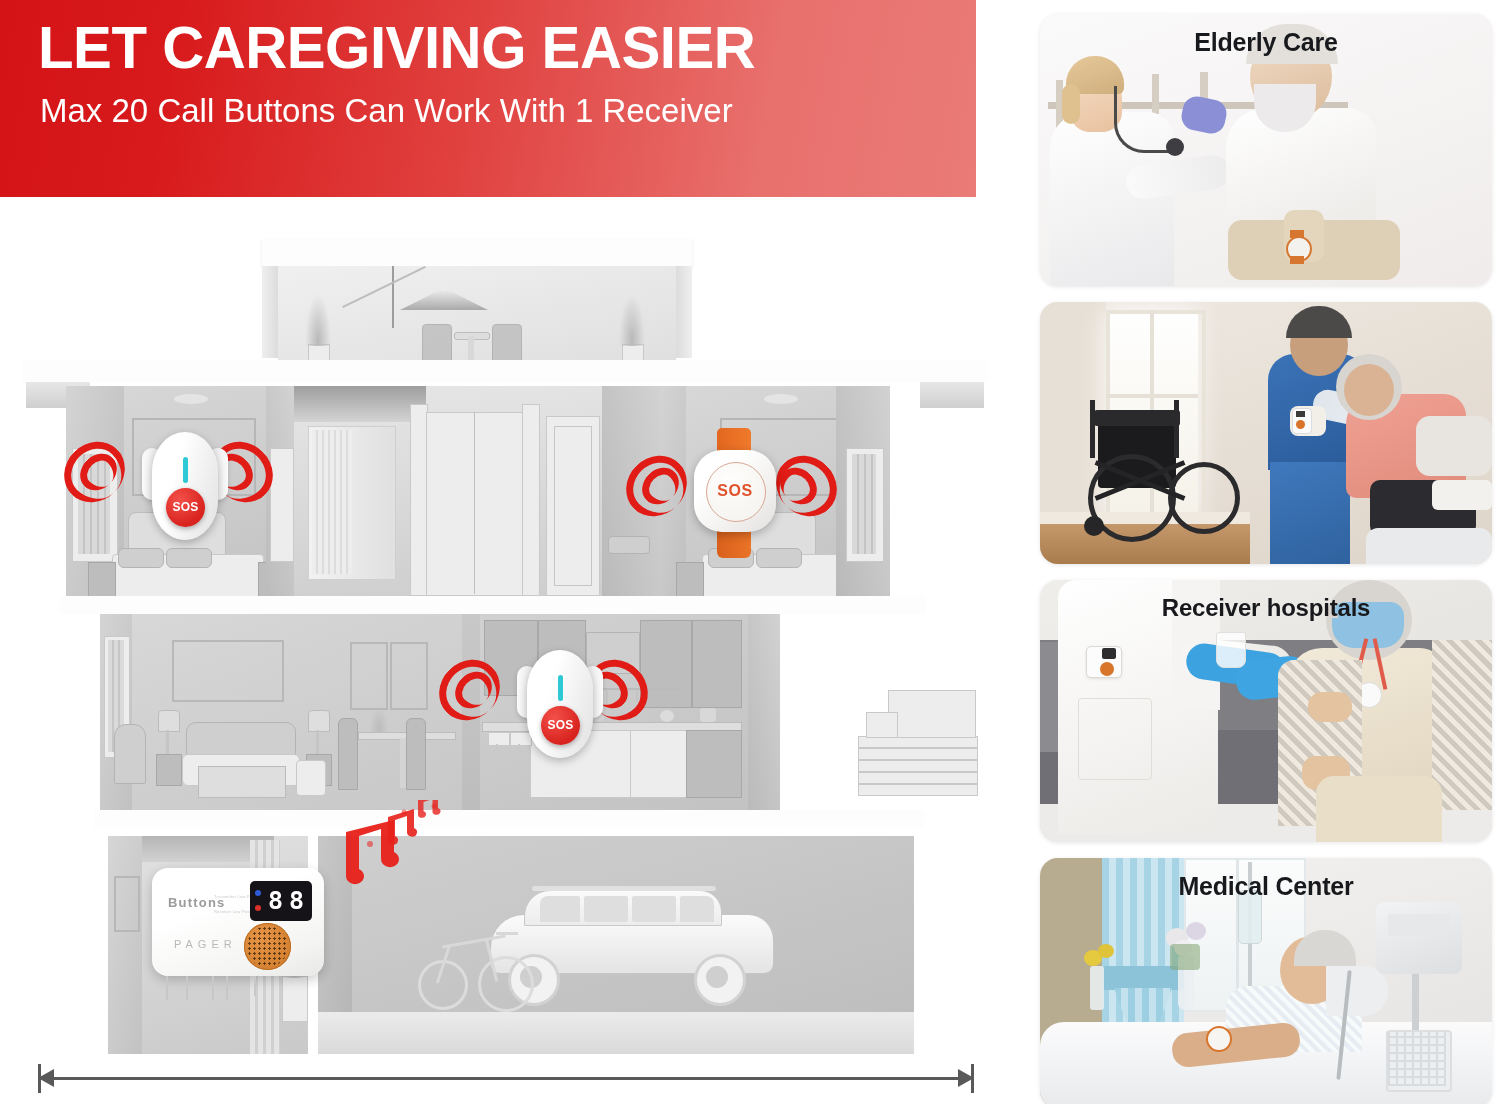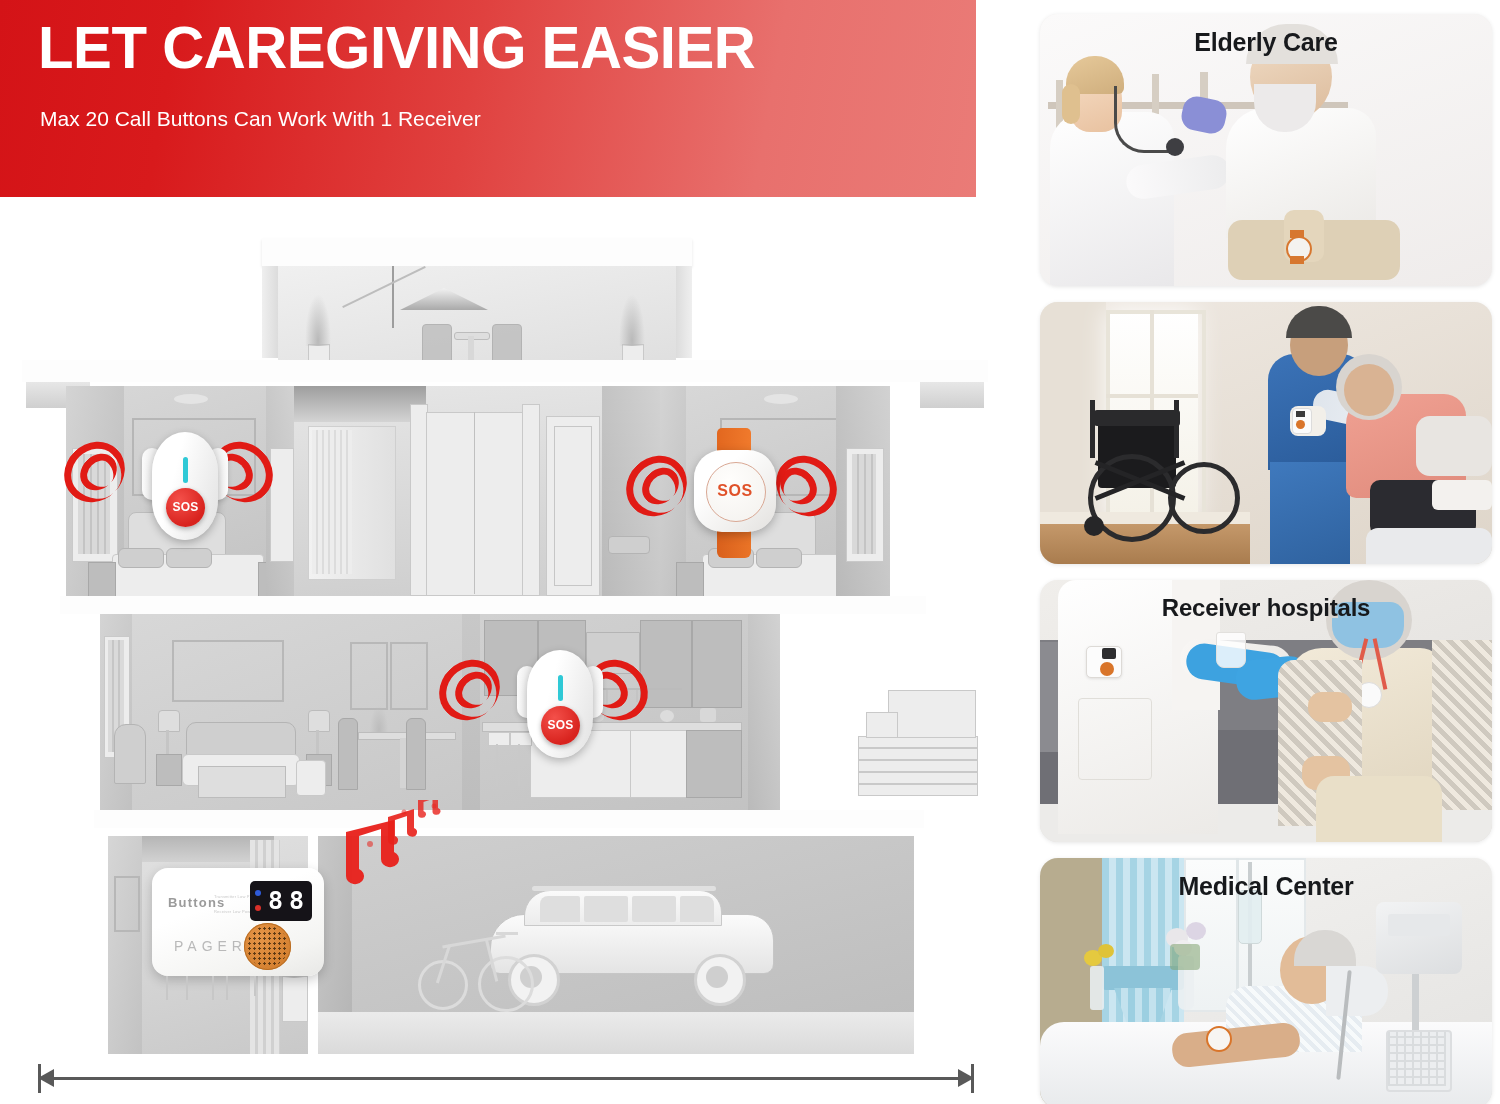--- a/index.html
+++ b/index.html
@@ -5,21 +5,21 @@
   html,body{margin:0;padding:0;background:#fff;}
   body{width:1500px;height:1104px;font-family:"Liberation Sans",sans-serif;overflow:hidden;position:relative;}
 
   
   .banner{position:absolute;left:0;top:0;width:976px;height:197px;
           background:linear-gradient(100deg,#d41317 0%,#d81a1c 18%,#e0413f 48%,#e8706d 78%,#ea7b77 100%);
           z-index:5;}
   .banner-title{position:absolute;left:38px;top:16px;color:#fff;font-size:60px;font-weight:bold;
                 letter-spacing:-0.5px;line-height:1.05;white-space:nowrap;
                 font-family:"Liberation Sans",sans-serif;transform:scaleX(0.97);transform-origin:left top;}
-  .banner-sub{position:absolute;left:40px;top:104px;color:#fff;font-size:21px;line-height:1.42;font-weight:400;}
+  .banner-sub{position:absolute;left:40px;top:88px;color:#fff;font-size:33px;line-height:1.42;font-weight:400;}
   .banner-sub div{white-space:nowrap;}
 
   
   .cards{position:absolute;left:1040px;top:14px;width:452px;height:1080px;z-index:8;}
   .card{position:absolute;left:0;width:452px;border-radius:18px;overflow:hidden;background:#f3f1ef;
         box-shadow:0 1px 4px rgba(0,0,0,.10);}
   .card1{top:0;height:272px;}
   .card2{top:288px;height:262px;}
   .card3{top:566px;height:262px;}
   .card4{top:844px;height:250px;}
@@ -77,21 +77,21 @@
               border:1.5px solid #d9a894;}
   .watch-sos{position:absolute;left:20px;top:34px;width:58px;height:58px;line-height:58px;
              text-align:center;color:#e0522a;font-size:16px;font-weight:bold;letter-spacing:.5px;}
 
   
   .pager{position:absolute;z-index:6;}
   .pager-body{position:absolute;left:0;top:0;width:172px;height:108px;border-radius:16px;
               background:linear-gradient(160deg,#ffffff 35%,#f4f4f2 78%,#e8e8e6 100%);
               box-shadow:0 4px 12px rgba(0,0,0,.2);}
   .pager-brand{position:absolute;left:16px;top:27px;font-size:13px;color:#9b9b9b;letter-spacing:1.2px;font-weight:600;}
-  .pager-word{position:absolute;left:22px;top:70px;font-size:14px;color:#b9b9b9;letter-spacing:5px;}
+  .pager-word{position:absolute;left:22px;top:70px;font-size:11px;color:#b9b9b9;letter-spacing:5px;}
   .pager-screen{position:absolute;left:98px;top:13px;width:62px;height:40px;border-radius:5px;background:#151318;}
   .pager-dig{position:absolute;top:7px;width:18px;height:26px;color:#fff;font-size:25px;line-height:26px;
              font-family:"DejaVu Sans Mono",monospace;font-weight:bold;}
   .pager-ledb{position:absolute;left:5px;top:9px;width:6px;height:6px;border-radius:50%;background:#2f5bd8;}
   .pager-ledr{position:absolute;left:5px;top:24px;width:6px;height:6px;border-radius:50%;background:#d8302a;}
   .pager-ind{position:absolute;font-size:4px;color:#c9c9c9;letter-spacing:.2px;white-space:nowrap;}
   .pager-spk{position:absolute;left:92px;top:55px;width:47px;height:47px;border-radius:50%;
              background:radial-gradient(circle at 35% 30%,#e59447,#cf7a29);
              box-shadow:inset 0 0 0 1px #b86d23;}
   .spk-dots{position:absolute;inset:3px;border-radius:50%;

